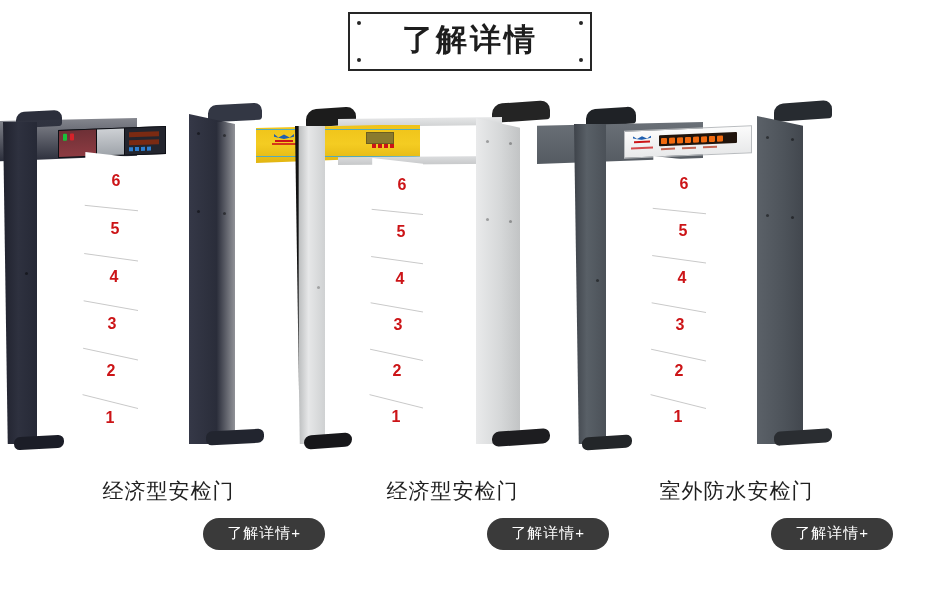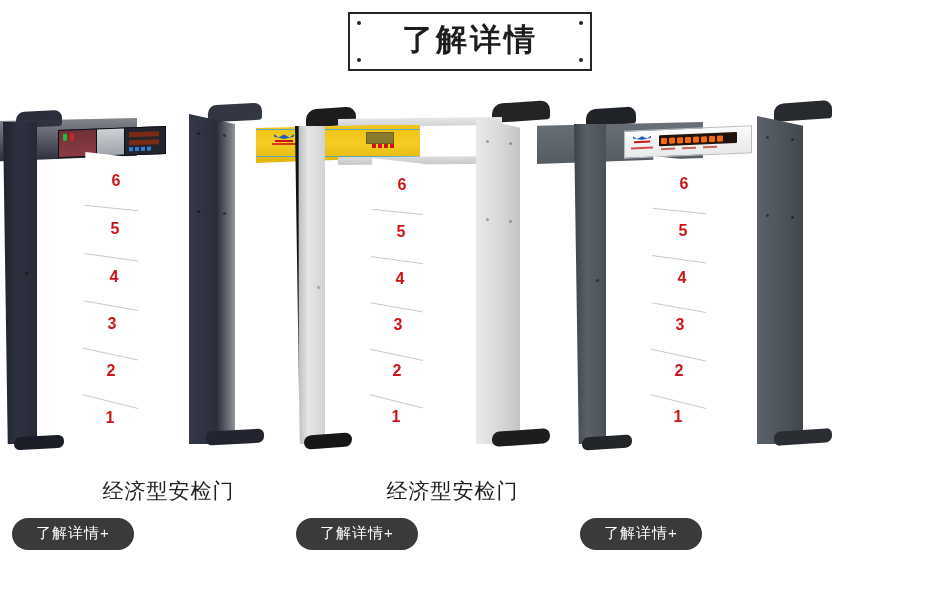--- a/index.html
+++ b/index.html
@@ -34,21 +34,21 @@
   .screw{position:absolute;width:3px;height:3px;border-radius:50%;background:rgba(0,0,0,.45);}
 
   
   .inner{position:absolute;background:#ffffff;overflow:hidden;}
   .zone-num{position:absolute;color:#cc1417;font-size:16px;font-weight:bold;font-family:"Liberation Sans",sans-serif;text-align:center;width:24px;}
   .zline{position:absolute;height:1px;background:#c9c9c9;transform-origin:left center;}
 
   
   .caption{position:absolute;left:0;top:378px;width:313px;text-align:center;
     font-size:21px;color:#1f1f1f;letter-spacing:1px;line-height:1.2;}
-  .cta-wrap{position:absolute;left:0;top:418px;width:313px;display:flex;justify-content:flex-start;}
+  .cta-wrap{position:absolute;left:0;top:418px;width:313px;display:flex;justify-content:flex-end;}
   .cta{
     background:#3a3a3a;color:#ffffff;border:none;border-radius:16px;
     padding:7px 24px 8px;font-size:15px;letter-spacing:1px;line-height:1.1;
     font-family:"Liberation Sans","DejaVu Sans",sans-serif;cursor:pointer;white-space:nowrap;
   }
 
   
   .u1-lcol{left:8px;top:22px;width:34px;height:322px;
     background:linear-gradient(90deg,#20222e 0%,#2e313f 45%,#262936 100%);
     clip-path:polygon(0 0,100% 0,100% 100%,14% 100%);}
@@ -327,18 +327,19 @@
         <span class="zone-num" style="left:20px;top:113px;">4</span>
         <span class="zone-num" style="left:18px;top:160px;">3</span>
         <span class="zone-num" style="left:17px;top:206px;">2</span>
         <span class="zone-num" style="left:16px;top:252px;">1</span>
       </div>
 
       <div class="gate col u3-foot-l"></div>
       <div class="gate col u3-foot-r"></div>
     </div>
 
+    <div class="caption">室外防水安检门</div>
     <div class="cta-wrap">
       <button class="cta">了解详情+</button>
     </div>
   </div>
 
 </div>
 
 </body></html>

